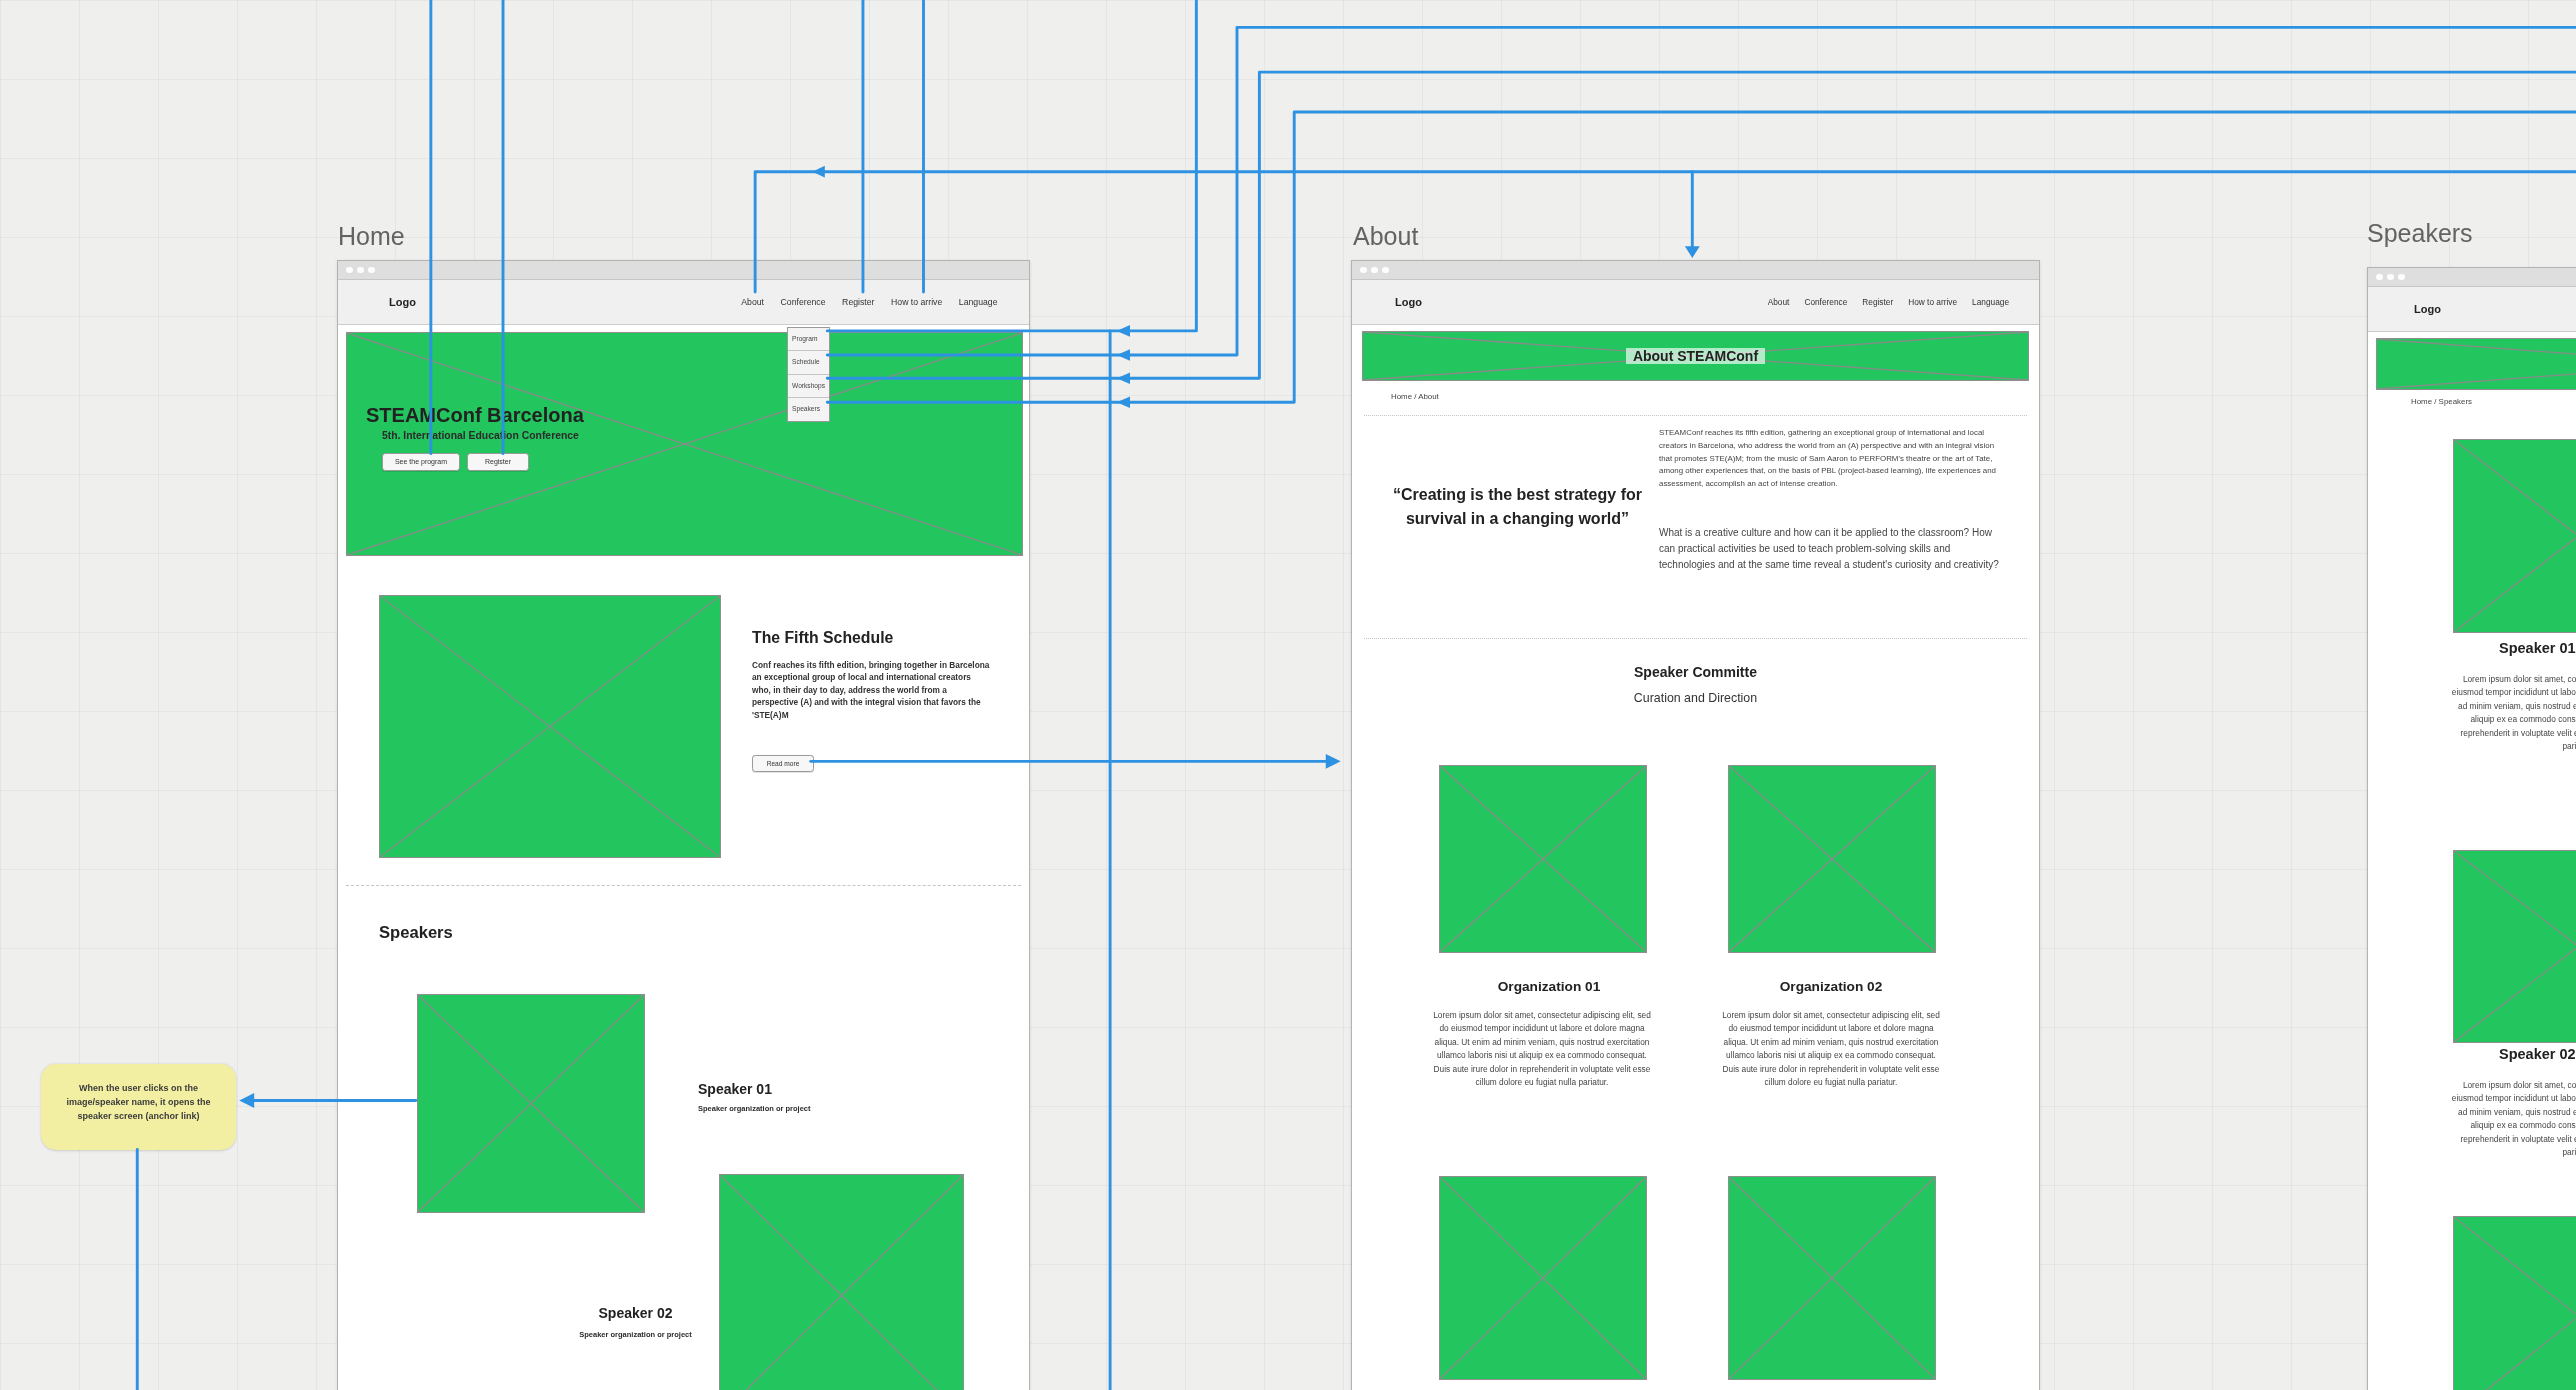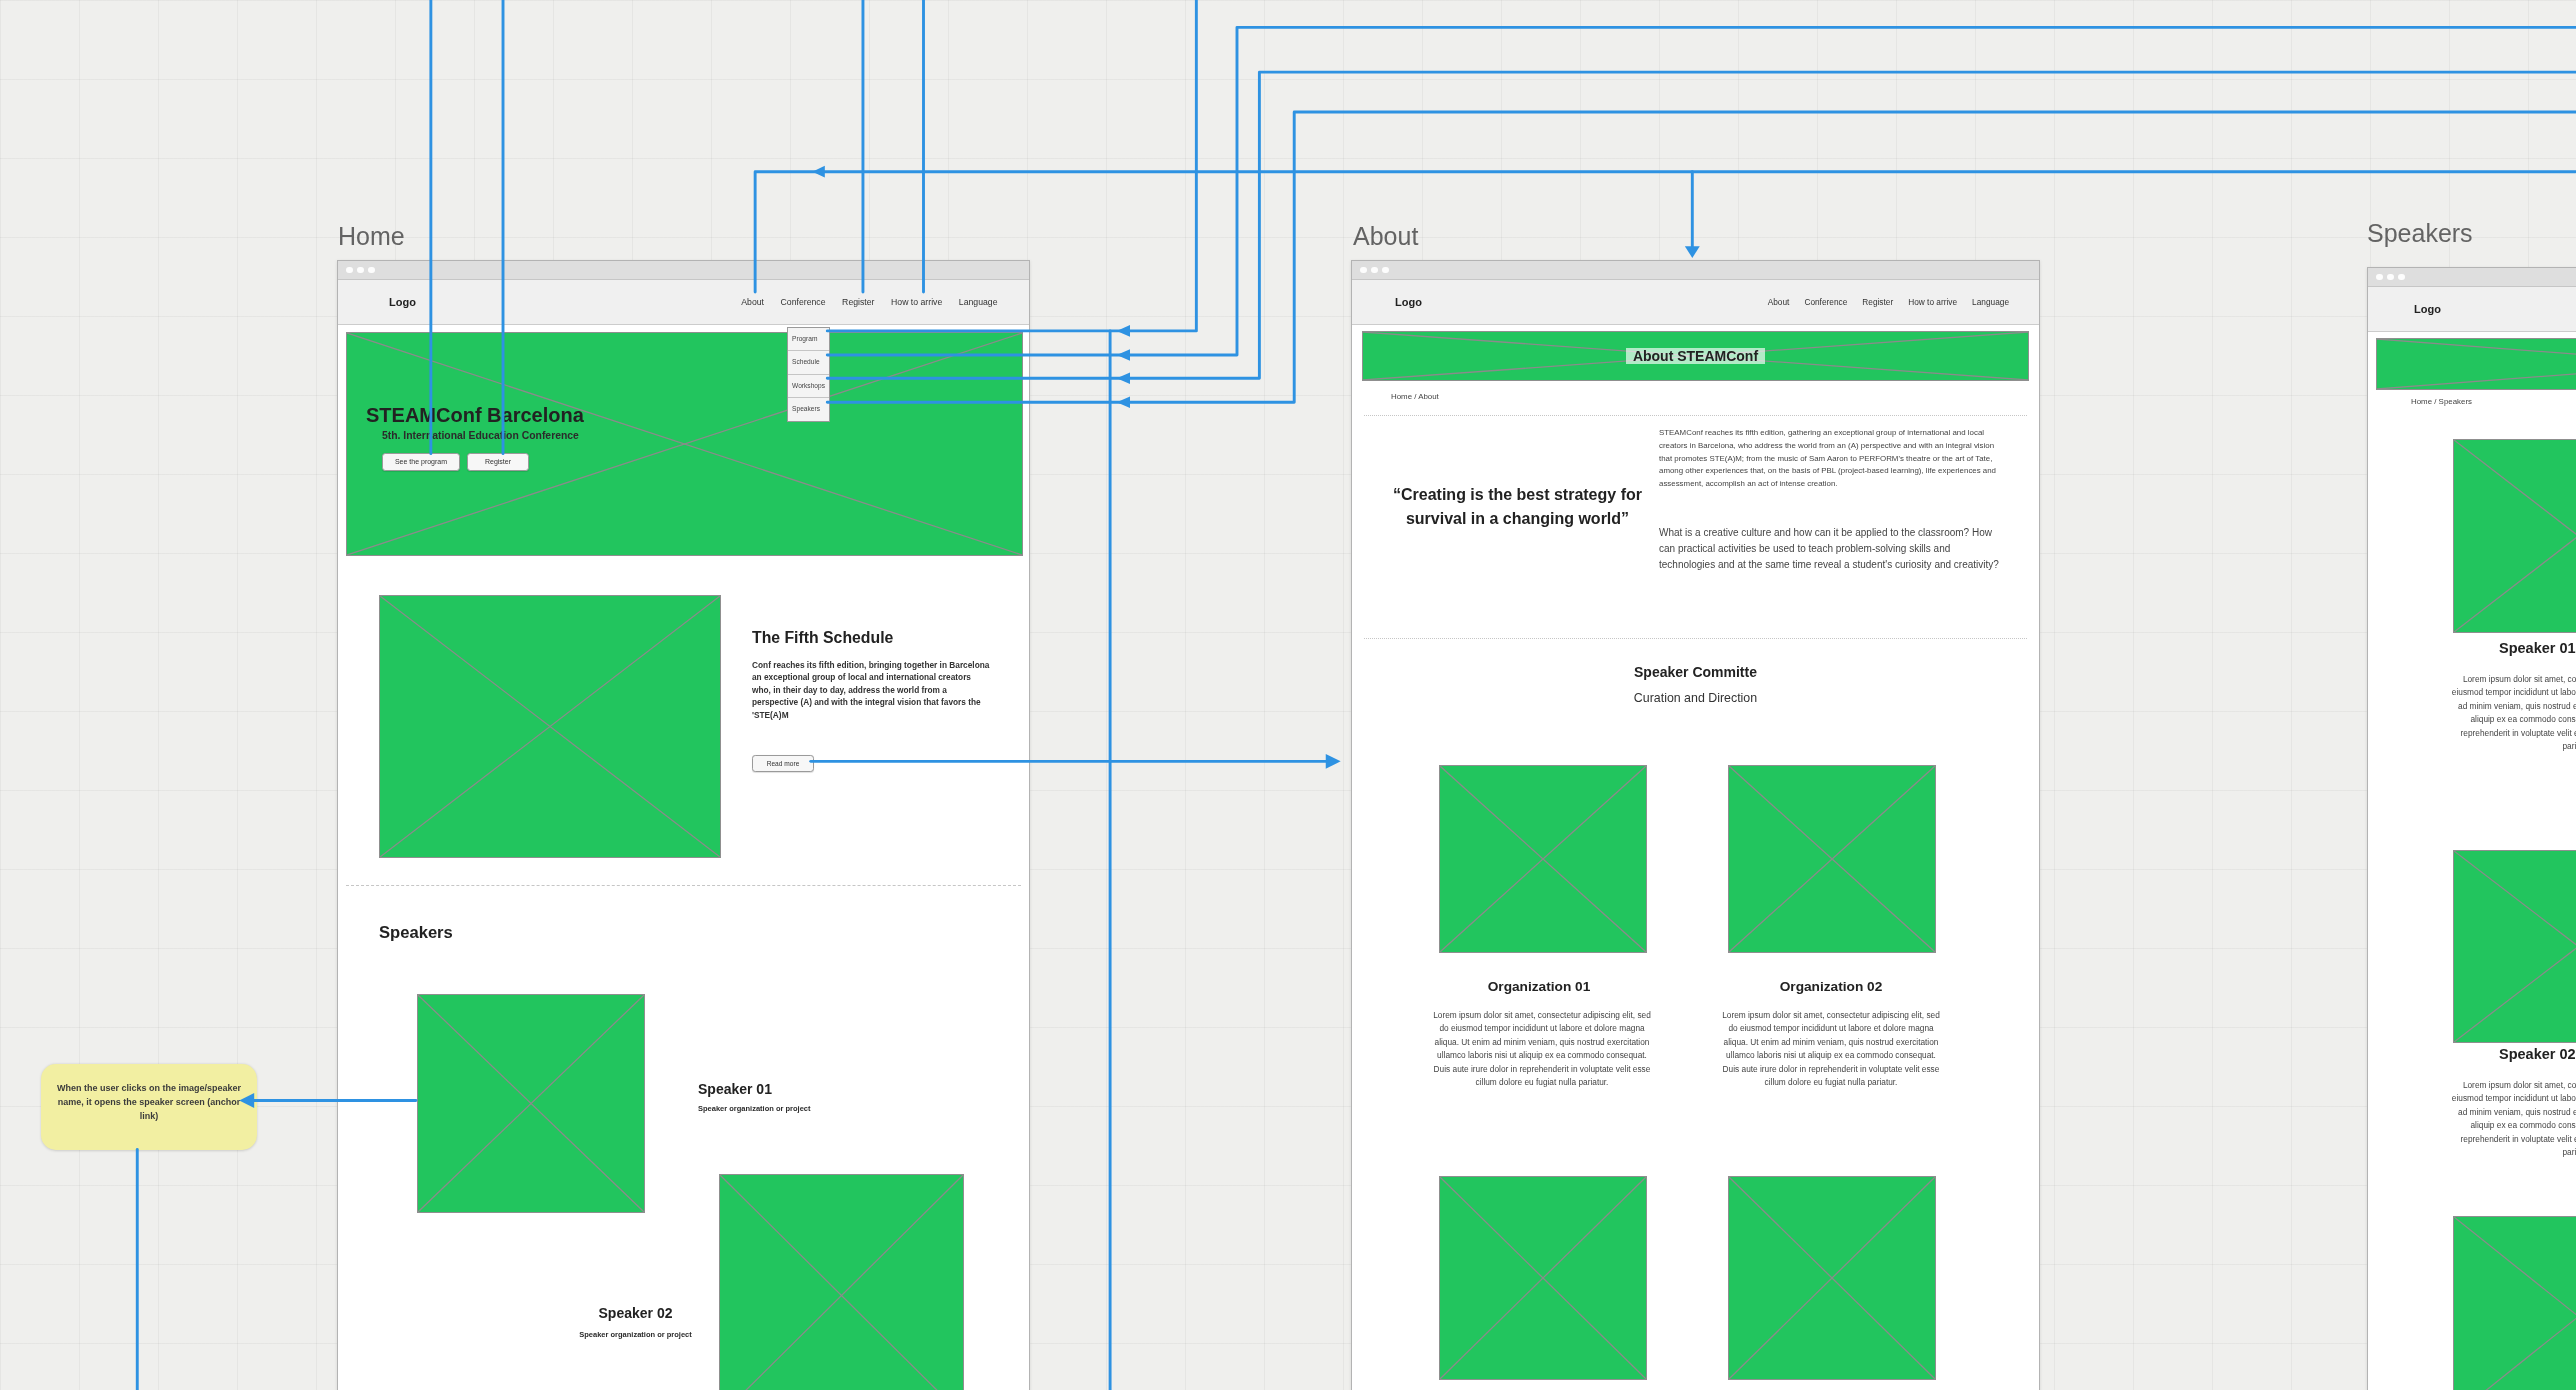--- a/index.html
+++ b/index.html
@@ -164,21 +164,21 @@
           <line x1="0" y1="0" x2="100" y2="100"></line>
           <line x1="100" y1="0" x2="0" y2="100"></line>
         </svg>
     </div>
     <div class="xbox" style="left:376px;top:504px;width:206px;height:186px;">
       <svg viewBox="0 0 100 100" preserveAspectRatio="none">
           <line x1="0" y1="0" x2="100" y2="100"></line>
           <line x1="100" y1="0" x2="0" y2="100"></line>
         </svg>
     </div>
-    <div class="h-bold" style="left:84px;top:718px;width:206px;font-size:13.7px;text-align:center;">Organization 01</div>
+    <div class="h-bold" style="left:94px;top:718px;width:206px;font-size:13.7px;text-align:center;">Organization 01</div>
     <div class="h-bold" style="left:376px;top:718px;width:206px;font-size:13.7px;text-align:center;">Organization 02</div>
     <div class="body-text" style="left:78px;top:748px;width:224px;font-size:8.3px;line-height:1.62;text-align:center;">Lorem ipsum dolor sit amet, consectetur adipiscing elit, sed do eiusmod tempor incididunt ut labore et dolore magna aliqua. Ut enim ad minim veniam, quis nostrud exercitation ullamco laboris nisi ut aliquip ex ea commodo consequat. Duis aute irure dolor in reprehenderit in voluptate velit esse cillum dolore eu fugiat nulla pariatur.</div>
     <div class="body-text" style="left:367px;top:748px;width:224px;font-size:8.3px;line-height:1.62;text-align:center;">Lorem ipsum dolor sit amet, consectetur adipiscing elit, sed do eiusmod tempor incididunt ut labore et dolore magna aliqua. Ut enim ad minim veniam, quis nostrud exercitation ullamco laboris nisi ut aliquip ex ea commodo consequat. Duis aute irure dolor in reprehenderit in voluptate velit esse cillum dolore eu fugiat nulla pariatur.</div>
 
     <div class="xbox" style="left:87px;top:915px;width:206px;height:202px;">
       <svg viewBox="0 0 100 100" preserveAspectRatio="none">
           <line x1="0" y1="0" x2="100" y2="100"></line>
           <line x1="100" y1="0" x2="0" y2="100"></line>
         </svg>
     </div>
@@ -228,21 +228,21 @@
     <div class="body-text" style="left:81px;top:811px;width:257px;font-size:8.3px;line-height:1.62;text-align:center;">Lorem ipsum dolor sit amet, consectetur adipiscing elit, sed do eiusmod tempor incididunt ut labore et dolore magna aliqua. Ut enim ad minim veniam, quis nostrud exercitation ullamco laboris nisi ut aliquip ex ea commodo consequat. Duis aute irure dolor in reprehenderit in voluptate velit esse cillum dolore eu fugiat nulla pariatur.</div>
 
     <div class="xbox" style="left:85px;top:948px;width:249px;height:199px;">
       <svg viewBox="0 0 100 100" preserveAspectRatio="none">
           <line x1="0" y1="0" x2="100" y2="100"></line>
           <line x1="100" y1="0" x2="0" y2="100"></line>
         </svg>
     </div>
   </div>
 
-  <div class="sticky" style="left:41px;top:1064px;width:216px;height:86px;">
+  <div class="sticky" style="left:41px;top:1064px;width:195px;height:86px;">
     <p>When the user clicks on the image/speaker name, it opens the speaker screen (anchor link)</p>
   </div>
 
   <svg class="connectors" width="2576" height="1390" viewBox="0 0 3105 1676">
 
     <path d="M519 0 V547"></path>
     <path d="M606 0 V547"></path>
 
     <path d="M1040 0 V352"></path>
     <path d="M1113 0 V352"></path>

